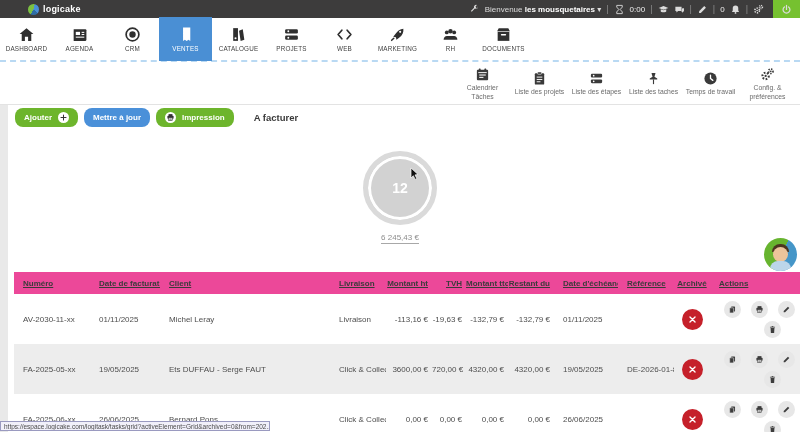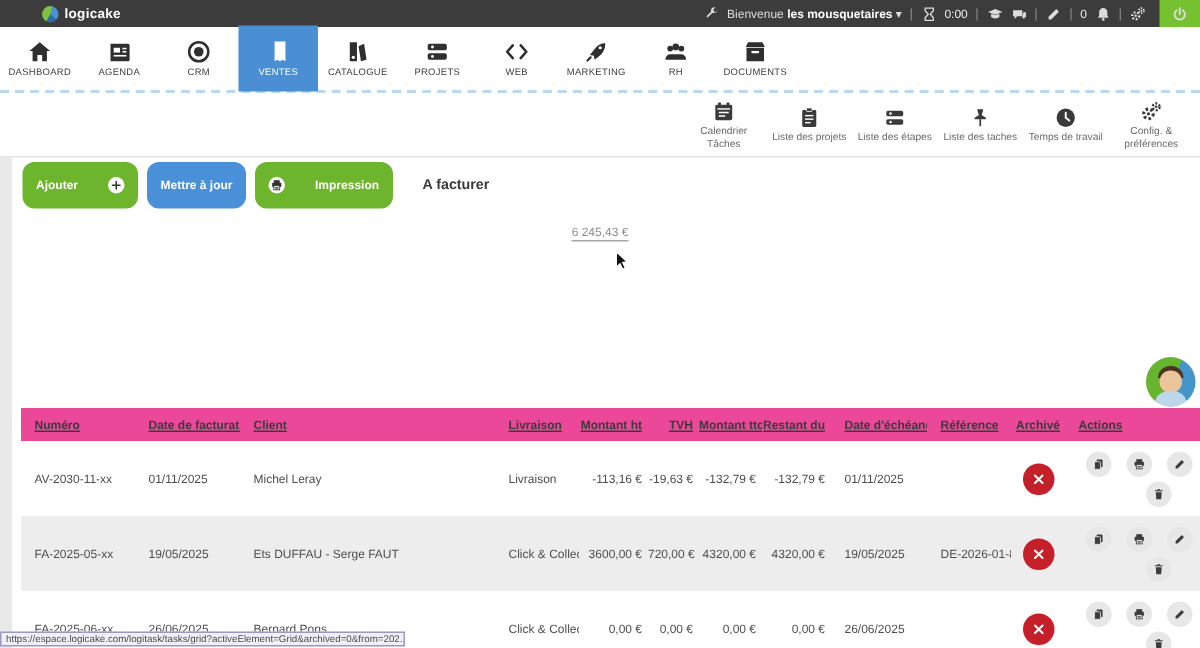--- a/index.html
+++ b/index.html
@@ -49,22 +49,22 @@
     justify-content:center; gap:2px; cursor:pointer; }
   .sub-item .sub-icn { width:15px; height:15px; color:#3a3a3a; display:flex; }
   .sub-item .sub-icn svg { width:100%; height:100%; }
   .sub-item .sub-lbl { font-size:6.8px; color:#6b6b6b; text-align:center; line-height:1.25; width:54px; }
 
   
   .left-strip { position:absolute; left:0; top:105px; width:8px; height:327px; background:#e9e9e9; }
 
   
   .toolbar { position:absolute; left:15px; top:108px; display:flex; align-items:center; gap:6px; }
-  .pill { height:31px; border:none; border-radius:8px; color:#fff; font-size:8px; font-weight:bold;
-    display:flex; align-items:center; gap:20px; padding:0 9px; cursor:pointer;
+  .pill { height:19px; border:none; border-radius:8px; color:#fff; font-size:8px; font-weight:bold;
+    display:flex; align-items:center; gap:6px; padding:0 9px; cursor:pointer;
     font-family:"Liberation Sans", sans-serif; }
   .pill.green { background:#6db52c; }
   .pill.blue { background:#4a90d9; }
   .pill-icn { width:11px; height:11px; border-radius:50%; background:#fff; color:#333;
     display:inline-flex; align-items:center; justify-content:center; }
   .pill-icn svg { width:9px; height:9px; }
   .section-label { font-size:9.5px; font-weight:bold; color:#3a3a3a; margin-left:14px; }
 
   
   .gauge { position:absolute; left:318px; top:142px; width:164px; text-align:center; }
@@ -384,20 +384,23 @@
           <rect x="5.8" y="10" width="4.4" height="1" fill="currentColor"></rect>
           <rect x="5.8" y="11.8" width="4.4" height="1" fill="currentColor"></rect>
         </svg>
       </span>
       <span>Impression</span>
     </button>
   <span class="section-label">A facturer</span>
 </div>
 
 <div class="gauge">
+  <div class="gauge-circle">
+    <span class="gauge-count">12</span>
+  </div>
   <span class="gauge-total">6 245,43 €</span>
 </div>
 
 <svg class="cursor" viewBox="0 0 10 14">
     <path d="M1 1l7 6.5-3 .4 1.8 3.6-1.6.9-1.9-3.7L1 11z" fill="#111" stroke="#fff" stroke-width=".7"></path>
   </svg>
 
 <div class="support-avatar">
   <span class="hair"></span>
   <span class="face"></span>

